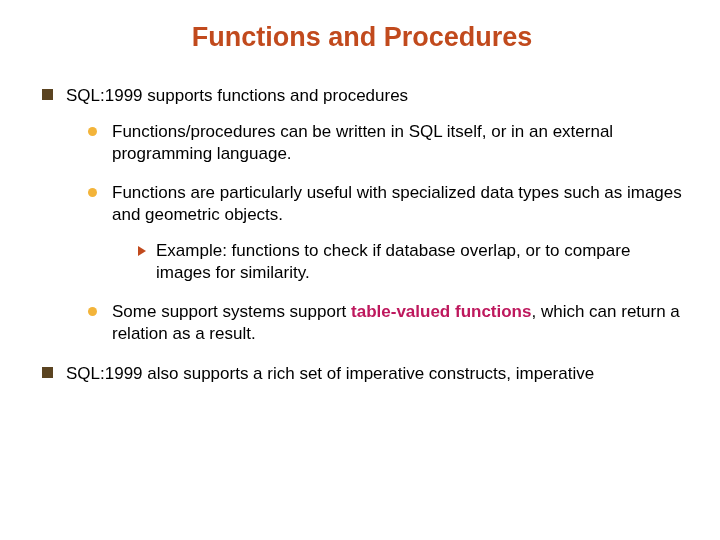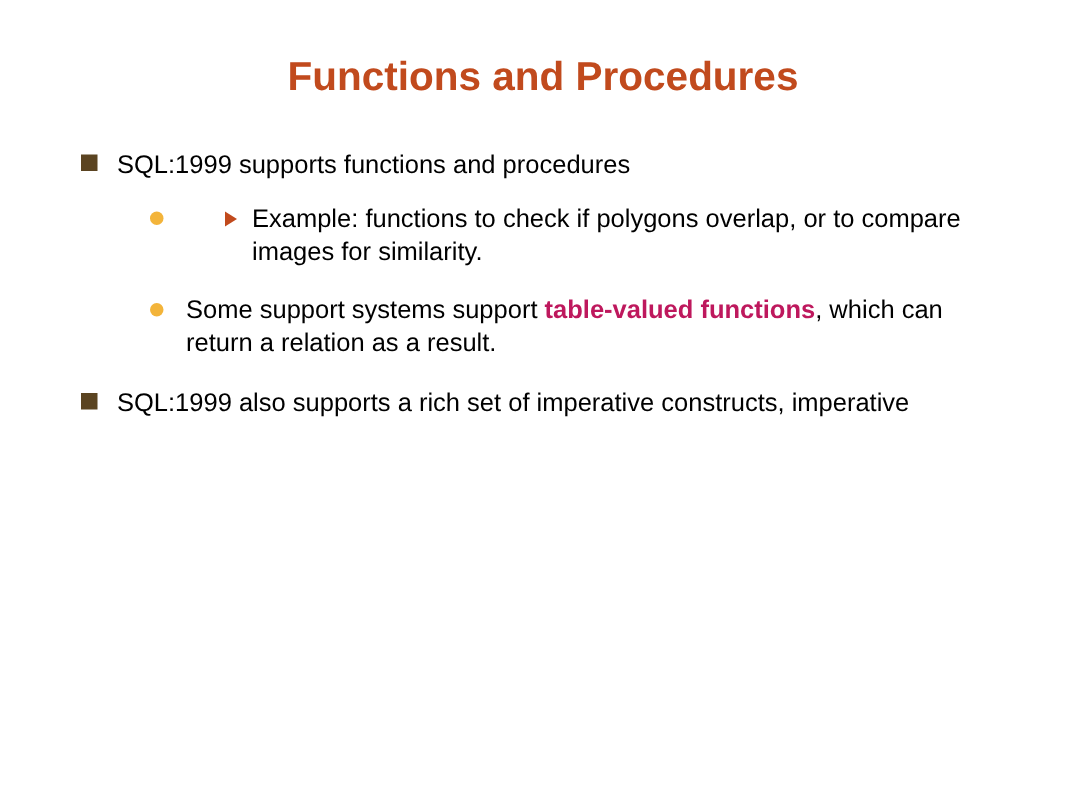--- a/index.html
+++ b/index.html
@@ -8,32 +8,32 @@
     width: 720px;
     height: 540px;
     background: #fff;
     font-family: Arial, Helvetica, sans-serif;
     color: #000;
   }
   .slide {
     box-sizing: border-box;
     width: 720px;
     height: 525px;
-    padding: 32px 28px 24px 32px;
+    padding: 18px 28px 24px 32px;
   }
   .title {
     text-align: center;
     font-weight: bold;
     font-size: 27px;
     color: #c14a1d;
     margin: 4px 0 32px 0;
   }
   ul.lvl1 {
     list-style: none;
-    margin: 16px;
+    margin: 4px;
     padding: 0 0 0 6px;
   }
   ul.lvl1 > li {
     position: relative;
     padding-left: 24px;
     margin: 0 0 16px 0;
     font-size: 17px;
     line-height: 1.28;
   }
   ul.lvl1 > li::before {
@@ -99,23 +99,25 @@
 <body>
 
 <div class="slide">
   <div class="title">Functions and Procedures</div>
 
   <ul class="lvl1">
 
     <li>
       <span>SQL:1999 supports functions and procedures</span>
       <ul class="lvl2">
+        <li>Functions/procedures can be written in SQL itself, or in an external programming language.</li>
         <li>
+          <span>Functions are particularly useful with specialized data types such as images and geometric objects.</span>
           <ul class="lvl3">
-            <li>Example: functions to check if polygons overlap, or to compare images for similarity.</li>
+            <li>Example: functions to check if database overlap, or to compare images for similarity.</li>
           </ul>
         </li>
         <li>
           <span>Some support systems support </span><span class="em">table-valued functions</span><span>, which can return a relation as a result.</span>
         </li>
       </ul>
     </li>
 
     <li>
       <span>SQL:1999 also supports a rich set of imperative constructs, imperative</span>

